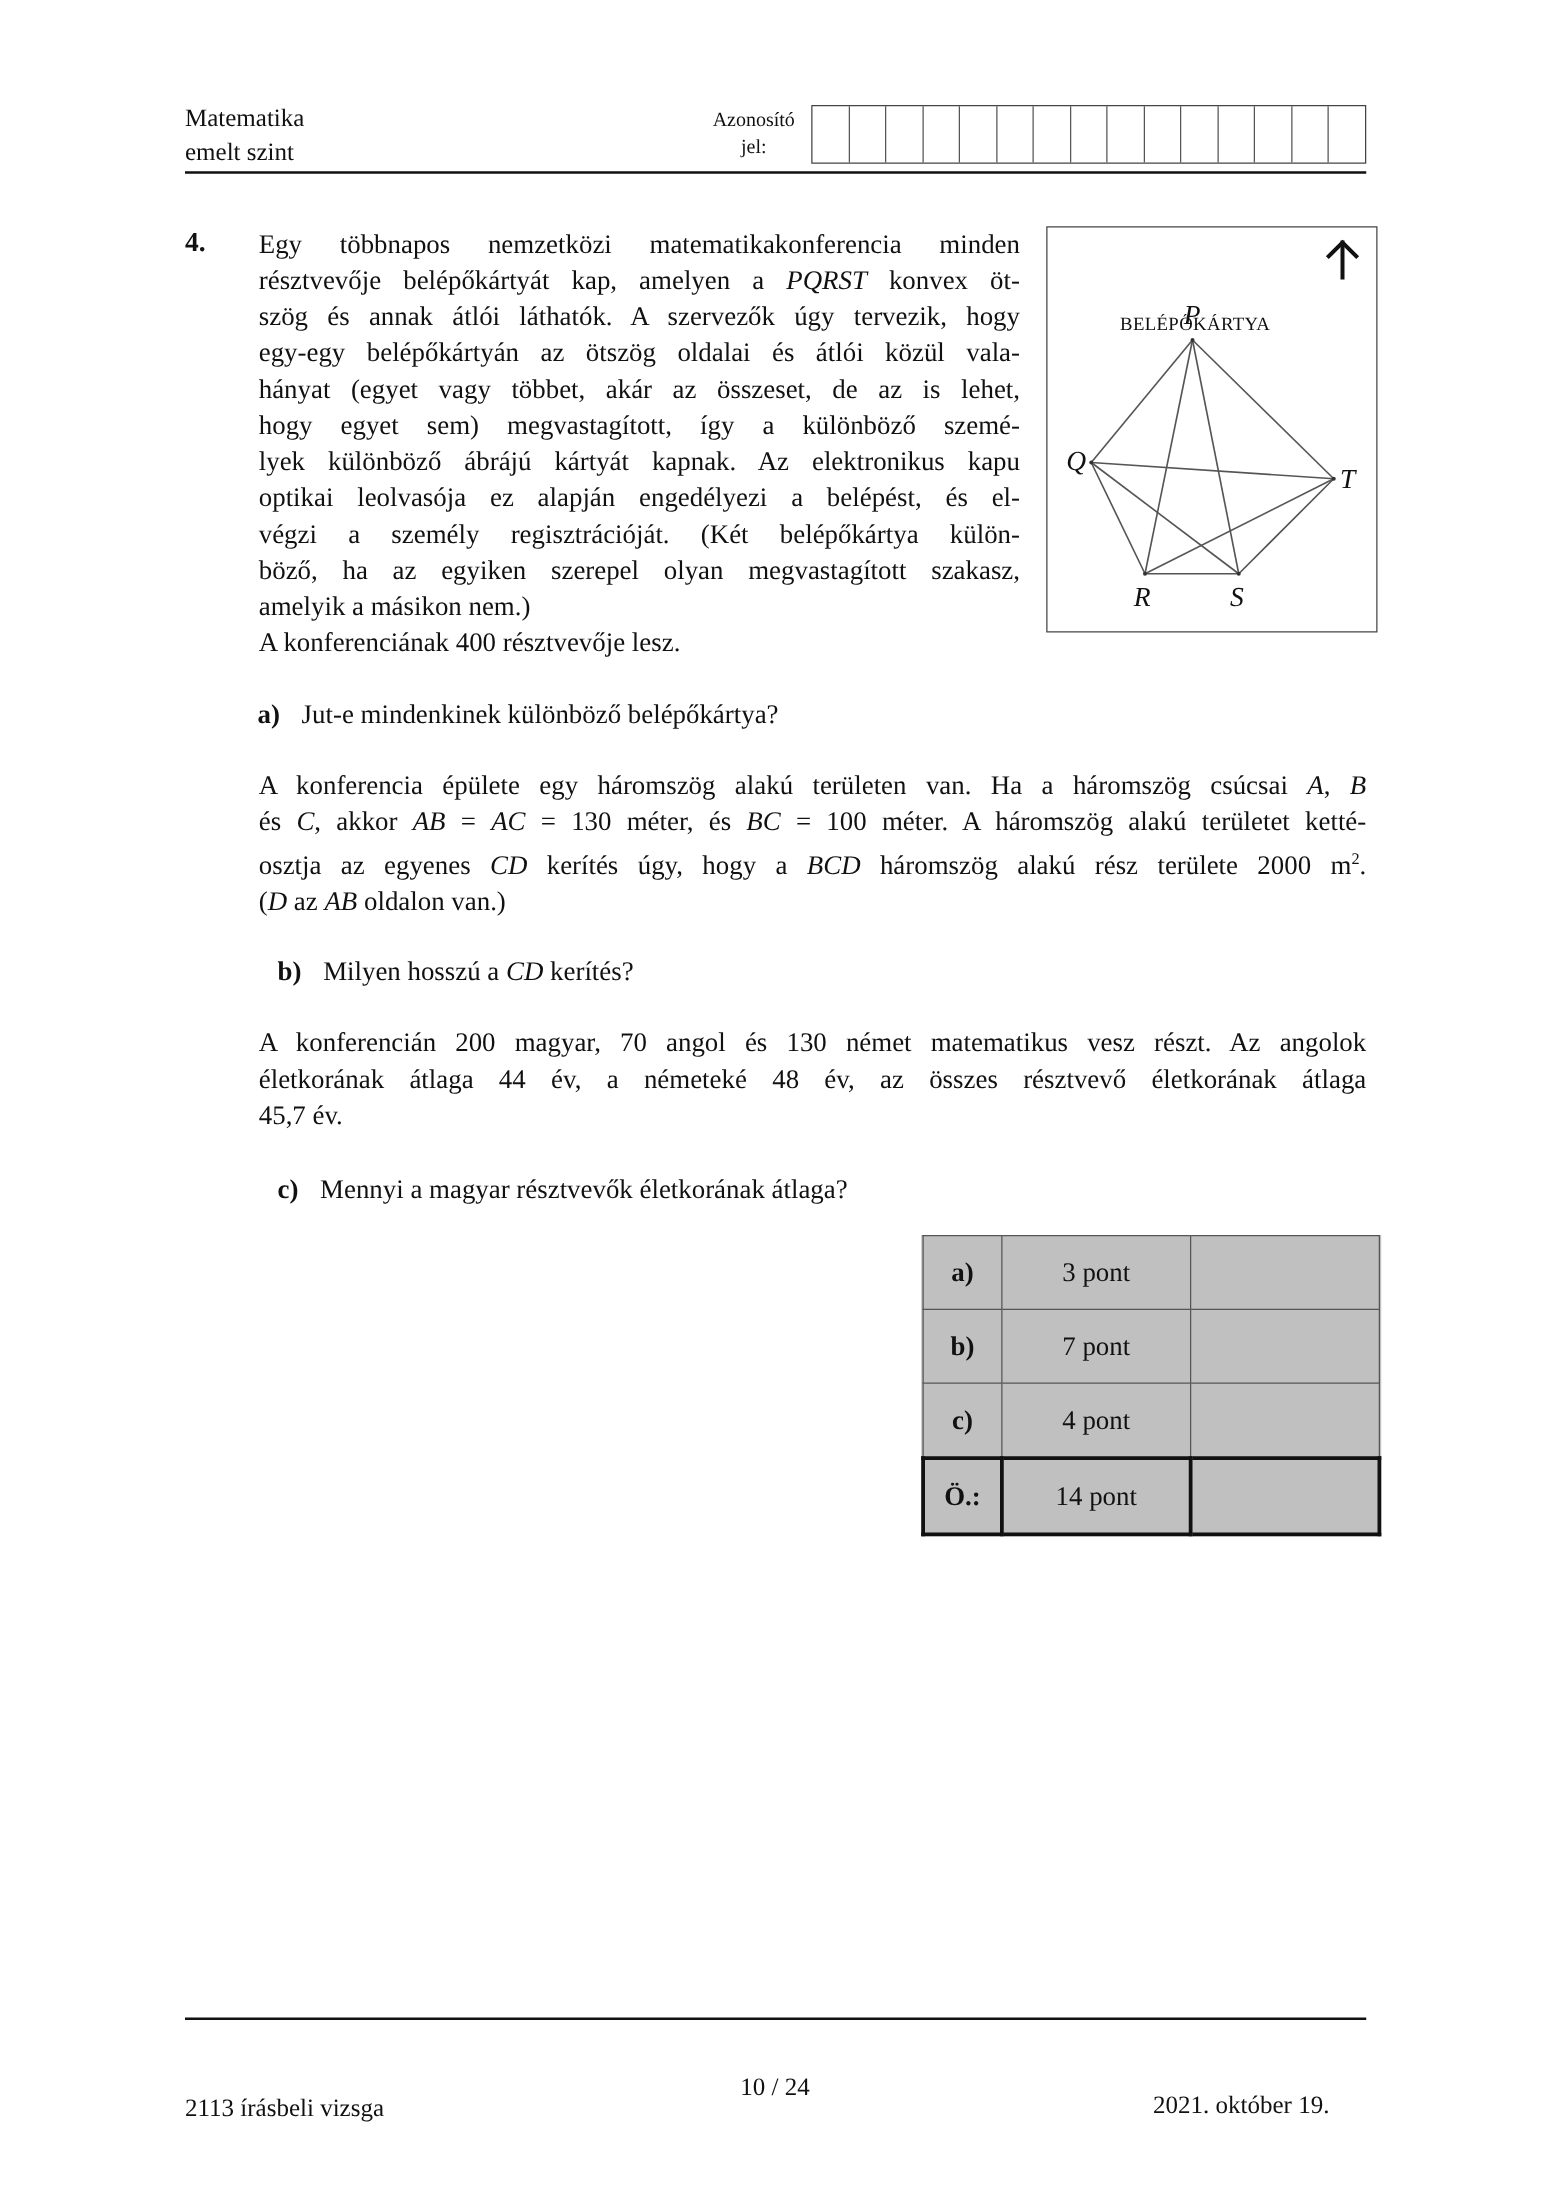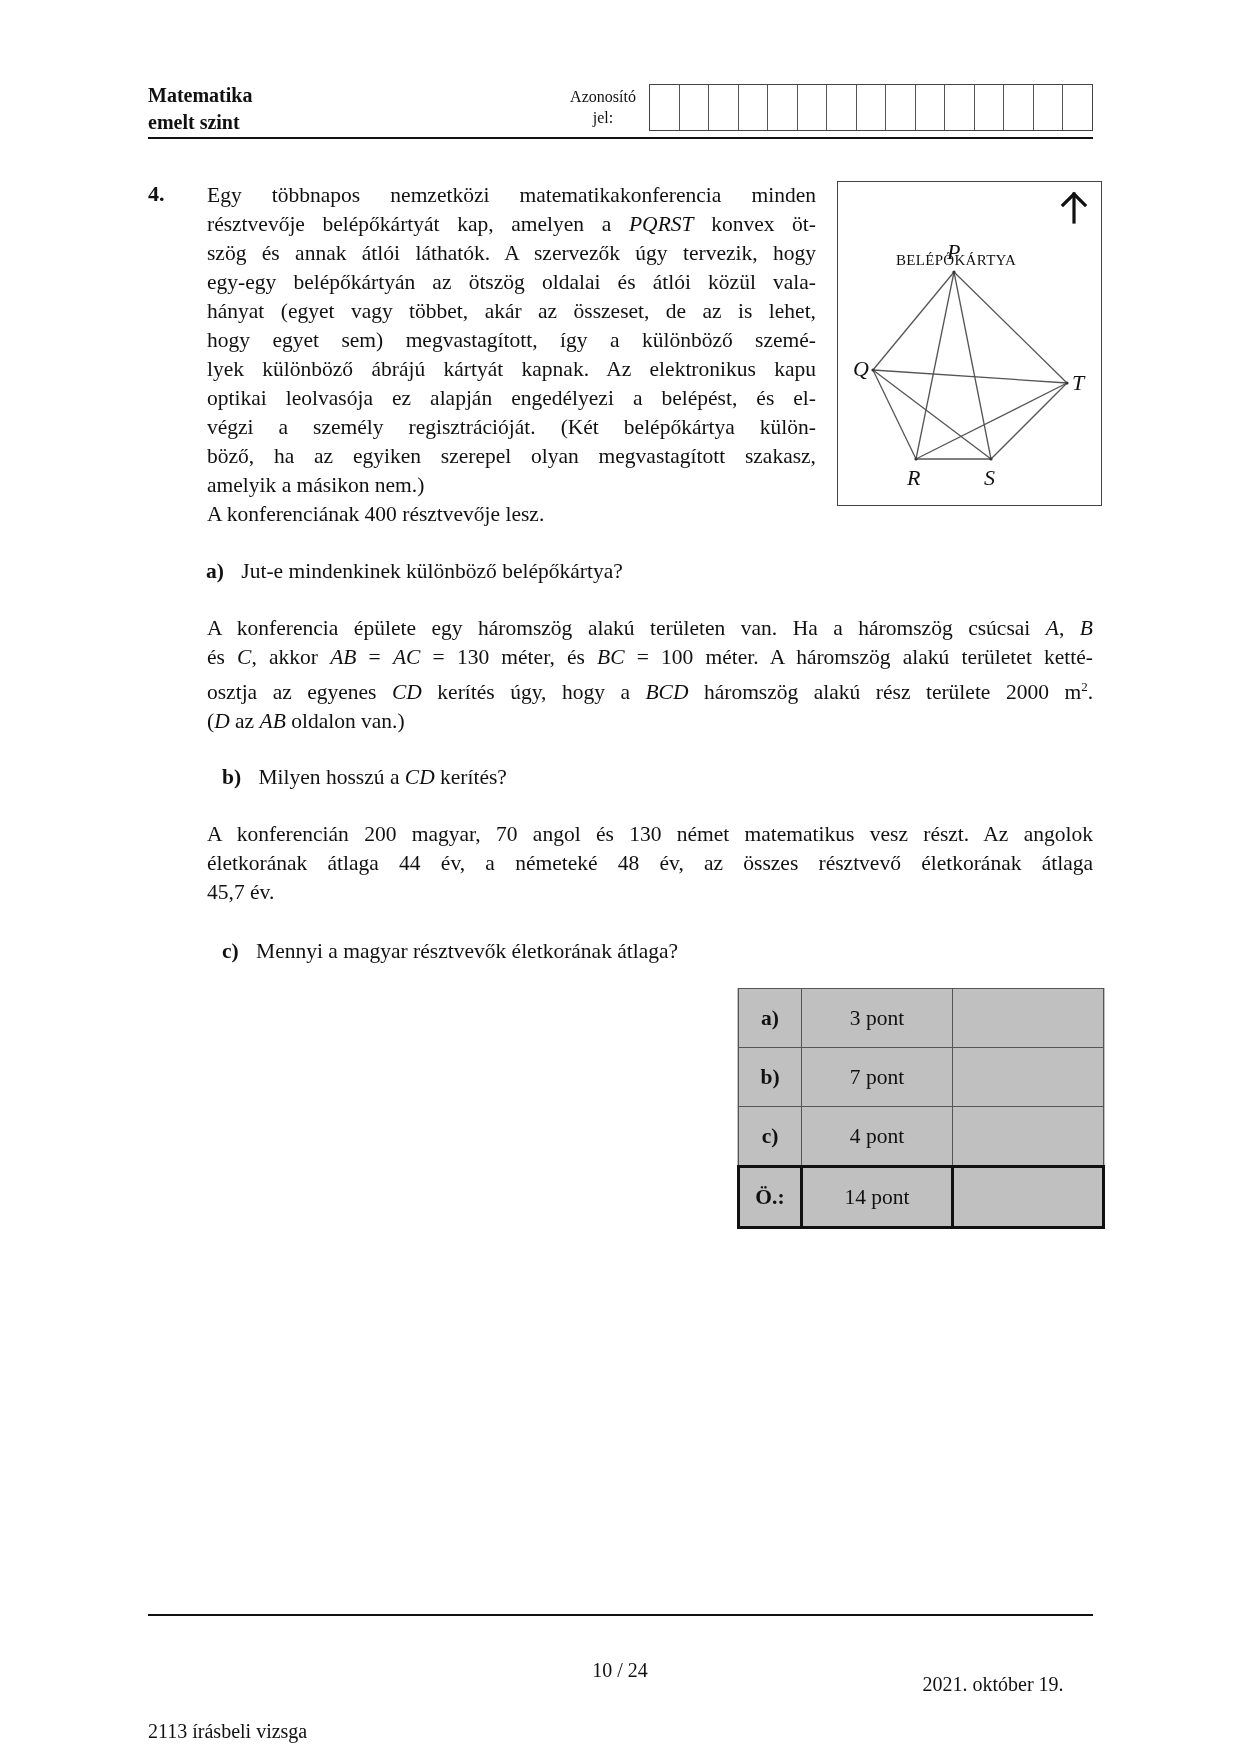--- a/index.html
+++ b/index.html
@@ -1,19 +1,19 @@
 <!DOCTYPE html>
 <html><head>
 <meta charset="utf-8">
 <style>
   html, body { margin:0; padding:0; }
   body { width:1241px; height:1755px; background:#ffffff; position:relative; overflow:hidden;
          font-family:"Liberation Serif", serif; color:#111; }
   .abs { position:absolute; }
-  .hdr-text { font-size:20px; line-height:27px;font-weight:bold; }
+  .hdr-text { font-size:20px; line-height:27px; }
   .id-label { font-size:16px; line-height:21px; text-align:center; width:80px; }
   .id-box { display:flex; border:1.5px solid #444; height:47px; box-sizing:border-box; }
   .id-cell { flex:1; border-right:1.2px solid #555; }
   .id-cell:last-child { border-right:none; }
   .rule { background:#111; height:2px; }
   .body-text { font-size:21.5px; line-height:29px; text-align:justify; }
   .body-text .ln { display:block; text-align:justify; text-align-last:justify; white-space:nowrap; }
   .body-text .ln.last { text-align-last:left;font-family:Liberation Serif, serif; }
   i { font-style:italic; }
   .qnum { font-weight:bold; font-size:22px; }
@@ -160,15 +160,15 @@
   </tr>
   <tr class="total">
     <td class="lbl">Ö.:</td>
     <td class="pts">14 pont</td>
     <td class="blank"></td>
   </tr>
 </tbody>
   </table>
 
 <div class="abs rule" style="left:148px; top:1614px; width:945px;"></div>
-<div class="abs footer-text" style="left:148px; top:1720px;">2113 írásbeli vizsga</div>
+<div class="abs footer-text" style="left:148px; top:1676px;">2113 írásbeli vizsga</div>
 <div class="abs footer-text" style="left:580px; top:1659px; width:80px; text-align:center;">10 / 24</div>
 <div class="abs footer-text" style="left:893px; top:1659px; width:200px; text-align:center;margin-top:14px;">2021. október 19.</div>
 
 </body></html>

